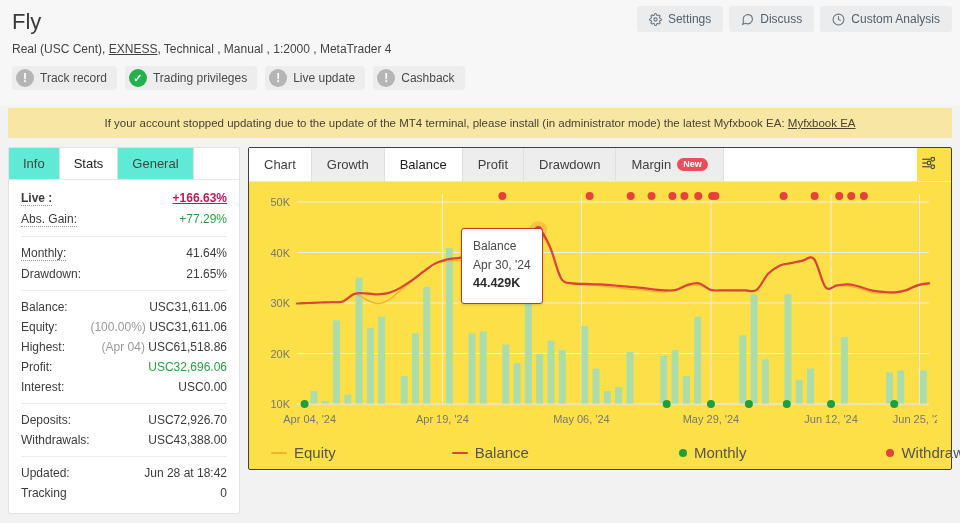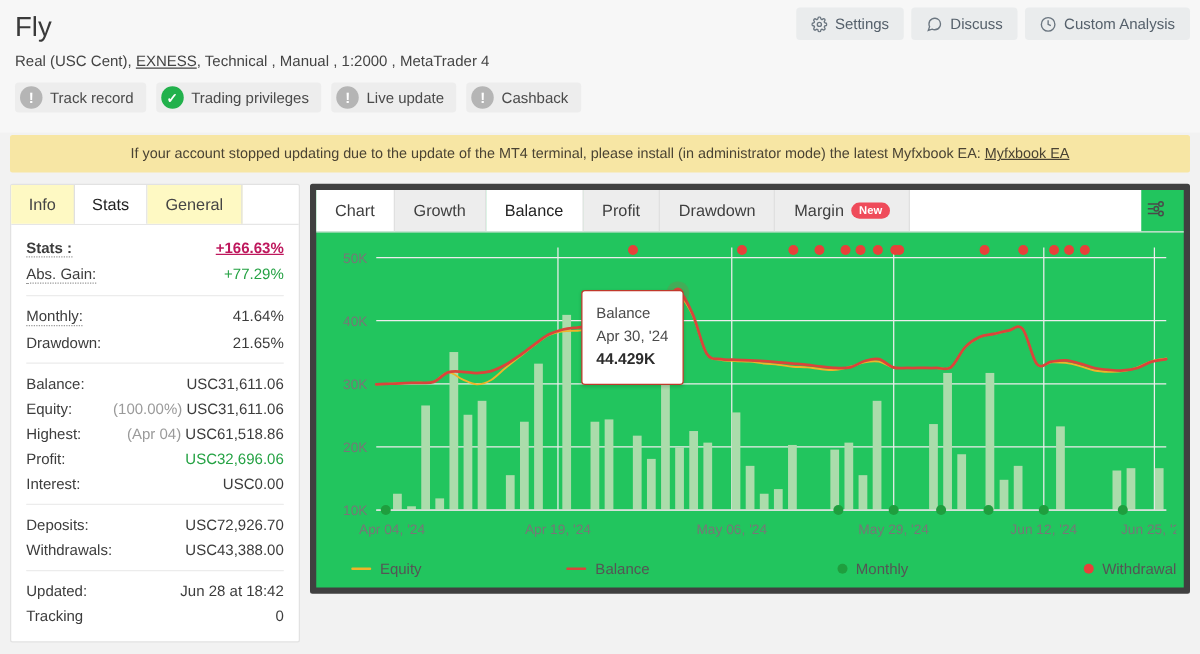--- a/index.html
+++ b/index.html
@@ -94,21 +94,21 @@
     width: 232px; flex: none;
     background: #fff;
     border: 1px solid #e2e2e2;
     border-radius: 2px;
   }
   .side-tabs { display: flex; border-bottom: 1px solid #e6e6e6; }
   .side-tab {
     padding: 8px 14px;
     font-size: 13px;
     color: #444;
-    background: #fef9c3;
+    background: #5eead4;
     cursor: pointer;
     border-right: 1px solid #e0e0e0;
   }
   .side-tab.active { background: #fff; color: #222; }
   .stats { padding: 8px 12px 10px 12px; }
   .srow {
     display: flex; justify-content: space-between; align-items: baseline;
     padding: 3px 0; font-size: 12px;
   }
   .srow .k { color: #3c3c3c; }
@@ -116,22 +116,22 @@
   .dotted { border-bottom: 1px dotted #999; }
   .bold { font-weight: bold; }
   .green { color: #25a244; }
   .green-b { color: #be185d; font-weight: bold; text-decoration: underline; }
   .muted { color: #9a9a9a; }
   .sep { height: 1px; background: #ececec; margin: 6px 0; }
 
   
   .panel {
     flex: 1;
-    background: #22c55e;
-    border: 5px solid #404040;
+    background: #fde047;
+    border: 1px solid #404040;
     border-radius: 2px;
     min-width: 0;
   }
   .panel-tabs {
     display: flex; align-items: stretch;
     border-bottom: 1px solid #e6e6e6;
     position: relative;
   }
   .ptab {
     padding: 9px 15px;
@@ -154,21 +154,21 @@
     align-self: center; margin-right: 10px;
     cursor: pointer; padding: 3px;
   }
 
   
   .chart-wrap { padding: 6px 10px 4px 8px; }
   .chart-svg { display: block; }
   .legend {
     display: flex; align-items: center;
     padding: 2px 0 8px 22px;
-    font-size: 12px; color: #555; justify-content: center;
+    font-size: 15px; color: #555;
   }
   .leg { display: flex; align-items: center; gap: 7px; }
   .leg-line { width: 16px; height: 2px; display: inline-block; border-radius: 1px; }
   .leg-dot { width: 8px; height: 8px; border-radius: 50%; display: inline-block; }
 
   
   .tooltip {
     position: absolute;
     background: #fff;
     border: 1px solid #c0392b;
@@ -249,21 +249,21 @@
 <div class="body">
 
   <div class="sidebar">
     <div class="side-tabs" id="side-tabs">
         <div class="side-tab">Info</div>
         <div class="side-tab active">Stats</div>
         <div class="side-tab">General</div>
       </div>
     <div class="stats" id="stats-list">
         <div class="srow">
-          <span class="k dotted bold">Stats :</span>
+          <span class="k dotted bold">Live :</span>
           <span class="v"><span class="green-b">+166.63%</span></span>
         </div>
         <div class="srow">
           <span class="k dotted">Abs. Gain:</span>
           <span class="v"><span class="green">+77.29%</span></span>
         </div>
         <div class="sep"></div>
         <div class="srow">
           <span class="k dotted">Monthly:</span>
           <span class="v"><span class="">41.64%</span></span>

